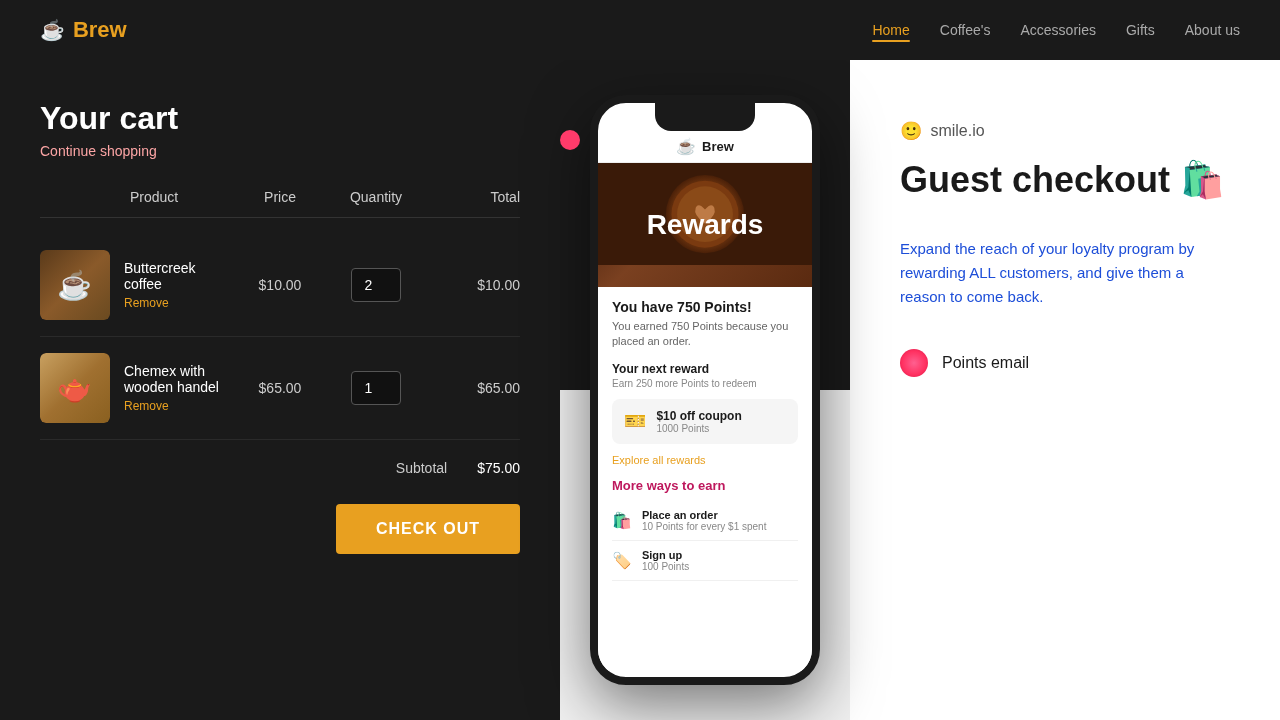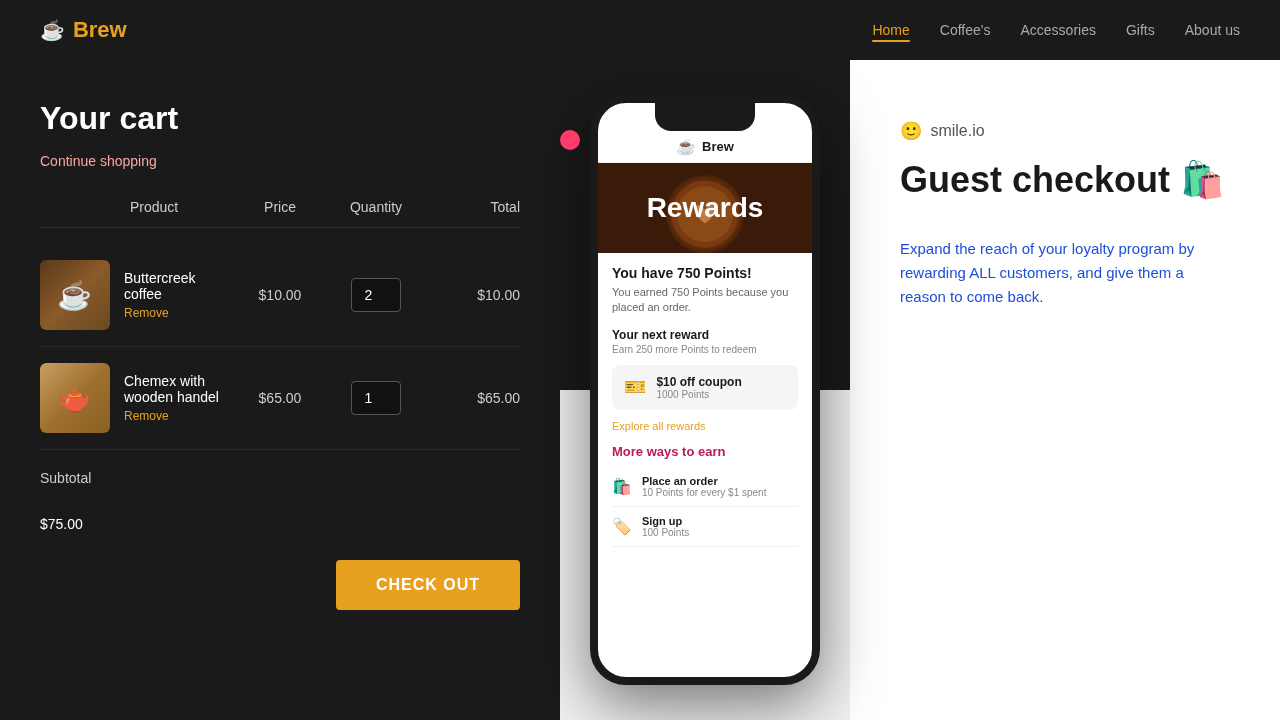--- a/index.html
+++ b/index.html
@@ -63,21 +63,21 @@
       background: #1a1a1a;
       width: 560px;
       padding: 40px 40px;
       flex-shrink: 0;
       color: white;
     }
     .cart-title {
       font-size: 32px;
       font-weight: 700;
       color: white;
-      margin-bottom: 16px;
+      margin-bottom: 6px;
     }
     .continue-shopping {
       color: #fca5a5;
       font-size: 14px;
       cursor: pointer;
       margin-bottom: 30px;
     }
     .cart-table-header {
       display: grid;
       grid-template-columns: 2fr 1fr 1fr 1fr;
@@ -181,21 +181,20 @@
       color: #ccc;
       font-size: 14px;
     }
     .cart-subtotal {
       display: flex;
       justify-content: flex-end;
       gap: 30px;
       padding: 20px 0;
       color: #ccc;
       font-size: 14px;
-      flex-direction: column;
     }
     .subtotal-label { }
     .subtotal-amount { color: white; font-weight: 500; }
     .checkout-btn {
       display: flex;
       justify-content: flex-end;
       padding-top: 8px;
     }
     .btn-checkout {
       background: #e8a020;
@@ -269,21 +268,21 @@
       gap: 6px;
       border-bottom: 1px solid #eee;
     }
     .phone-logo {
       font-size: 13px;
       font-weight: 700;
       color: #1a1a1a;
     }
     .phone-logo-icon { color: #e8a020; }
     .phone-hero {
-      height: 90px;
+      height: 124px;
       background: linear-gradient(135deg, #3a1a08 0%, #7a4020 40%, #5a2a10 100%);
       position: relative;
       overflow: hidden;
       display: flex;
       align-items: center;
       justify-content: center;
     }
     .coffee-img-svg {
       position: absolute;
       top: 0; left: 0; right: 0; bottom: 0;
@@ -549,15 +548,19 @@
     </div>
   </div>
 
   <section class="smile-panel">
     <div class="smile-logo">
       <span class="smile-icon">🙂</span>
       <span class="smile-brand">smile.io</span>
     </div>
     <h2 class="guest-checkout-title">Guest checkout 🛍️</h2>
     <p class="guest-checkout-desc">Expand the reach of your loyalty program by rewarding ALL customers, and give them a reason to come back.</p>
+    <div class="feature-item">
+      <div class="feature-dot"></div>
+      <span class="feature-label">Points email</span>
+    </div>
   </section>
 
 </div>
 
 </body></html>

